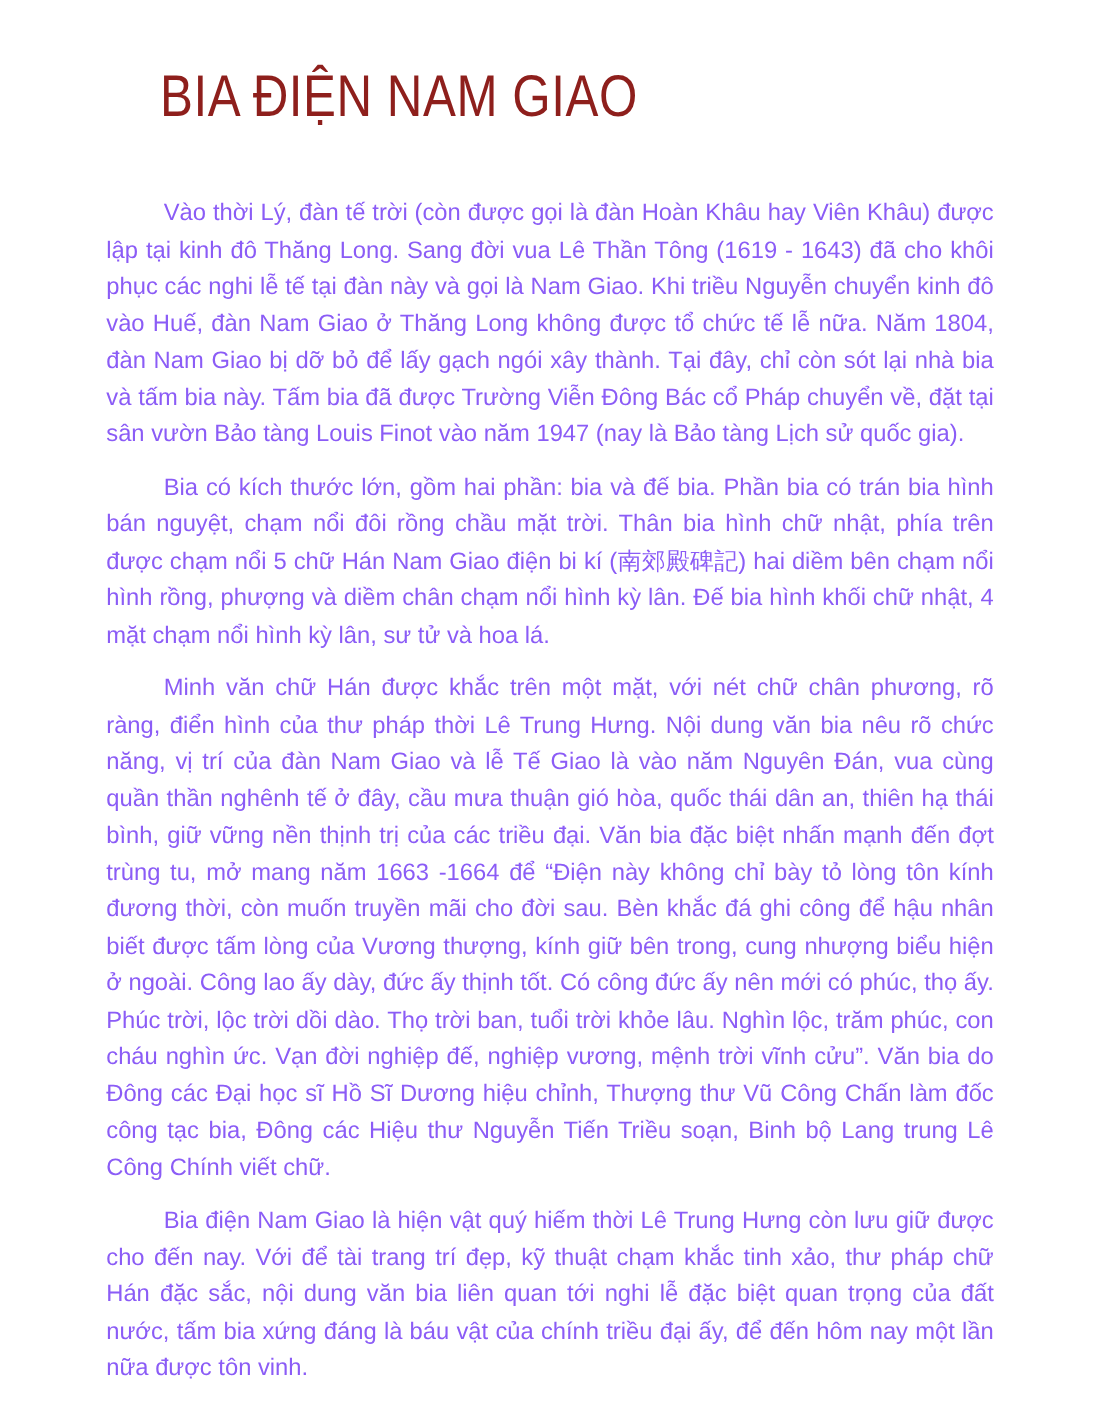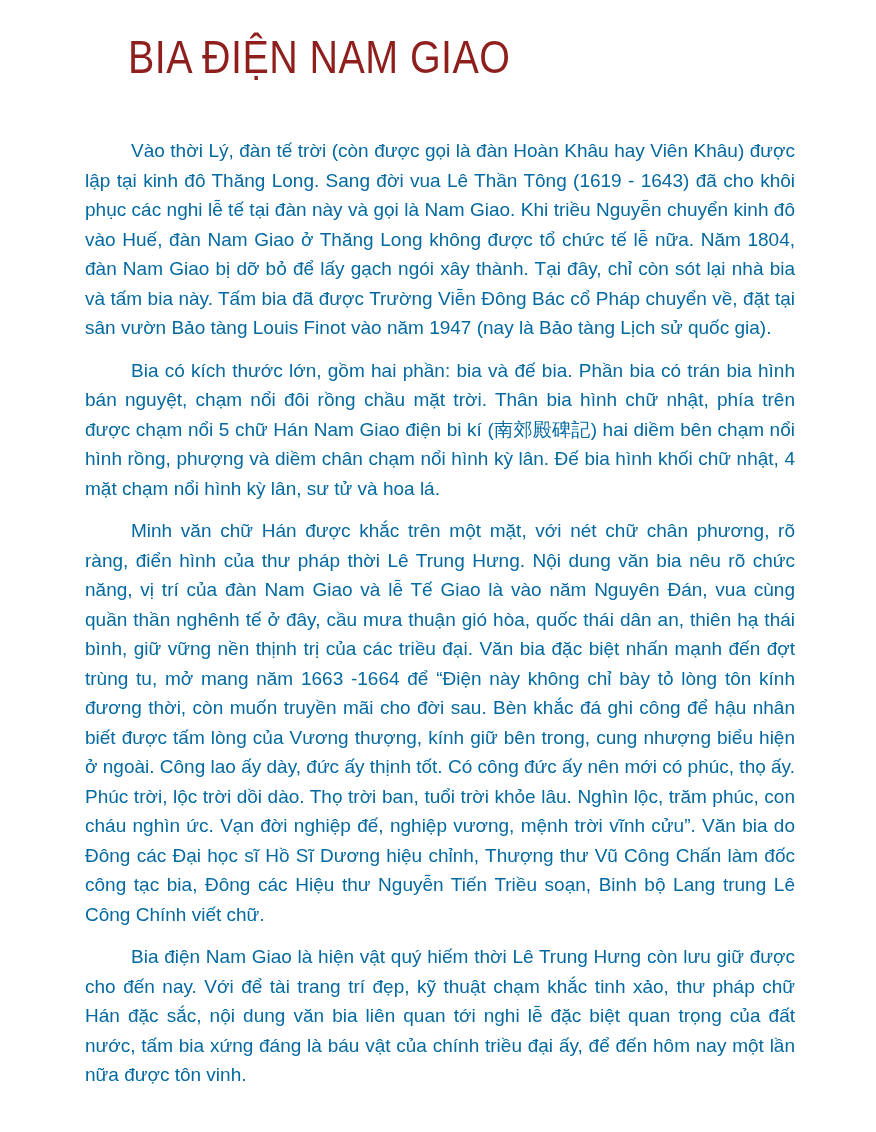--- a/index.html
+++ b/index.html
@@ -10,21 +10,21 @@
     width: 876px;
     height: 1132px;
     background: #ffffff;
     font-family: "Liberation Sans", "DejaVu Sans", sans-serif;
     overflow: hidden;
   }
   .page {
     box-sizing: border-box;
     width: 876px;
     height: 997px;
-    padding: 30px 81px 0 85px;
+    padding: 50px 81px 0 85px;
   }
   .page-title {
     margin: 0 0 0 43px;
     font-size: 47px;
     font-weight: 400;
     letter-spacing: 0.5px;
     white-space: nowrap;
     transform: scaleX(0.84);
     transform-origin: left center;
     line-height: 1.15;
@@ -46,19 +46,19 @@
   }
   .article span.normal {
     font-style: normal;
   }
 </style>
 </head>
 <body style="background: rgb(255, 255, 255);">
 
 <div class="page">
   <h1 class="page-title" style="color: rgb(142, 31, 28);">BIA ĐIỆN NAM GIAO</h1>
-  <div class="article" style="color: #0369a1;">
+  <div class="article" style="color: #8b5cf6;">
       <p><span class="normal">Vào thời Lý, đàn tế trời (còn được gọi là đàn Hoàn Khâu hay Viên Khâu) được lập tại kinh đô Thăng Long. Sang đời vua Lê Thần Tông (1619 - 1643) đã cho khôi phục các nghi lễ tế tại đàn này và gọi là Nam Giao. Khi triều Nguyễn chuyển kinh đô vào Huế, đàn Nam Giao ở Thăng Long không được tổ chức tế lễ nữa. Năm 1804, đàn Nam Giao bị dỡ bỏ để lấy gạch ngói xây thành. Tại đây, chỉ còn sót lại nhà bia và tấm bia này. Tấm bia đã được Trường Viễn Đông Bác cổ Pháp chuyển về, đặt tại sân vườn Bảo tàng Louis Finot vào năm 1947 (nay là Bảo tàng Lịch sử quốc gia).</span></p>
       <p><span class="normal">Bia có kích thước lớn, gồm hai phần: bia và đế bia. Phần bia có trán bia hình bán nguyệt, chạm nổi đôi rồng chầu mặt trời. Thân bia hình chữ nhật, phía trên được chạm nổi 5 chữ Hán </span><span class="italic">Nam Giao điện bi kí</span><span class="normal"> (南郊殿碑記) hai diềm bên chạm nổi hình rồng, phượng và diềm chân chạm nổi hình kỳ lân. Đế bia hình khối chữ nhật, 4 mặt chạm nổi hình kỳ lân, sư tử và hoa lá.</span></p>
       <p><span class="normal">Minh văn chữ Hán được khắc trên một mặt, với nét chữ chân phương, rõ ràng, điển hình của thư pháp thời Lê Trung Hưng. Nội dung văn bia nêu rõ chức năng, vị trí của đàn Nam Giao và lễ Tế Giao là vào năm Nguyên Đán, vua cùng quần thần nghênh tế ở đây, cầu mưa thuận gió hòa, quốc thái dân an, thiên hạ thái bình, giữ vững nền thịnh trị của các triều đại. Văn bia đặc biệt nhấn mạnh đến đợt trùng tu, mở mang năm 1663 -1664 để </span><span class="italic">“Điện này không chỉ bày tỏ lòng tôn kính đương thời, còn muốn truyền mãi cho đời sau. Bèn khắc đá ghi công để hậu nhân biết được tấm lòng của Vương thượng, kính giữ bên trong, cung nhượng biểu hiện ở ngoài. Công lao ấy dày, đức ấy thịnh tốt. Có công đức ấy nên mới có phúc, thọ ấy. Phúc trời, lộc trời dồi dào. Thọ trời ban, tuổi trời khỏe lâu. Nghìn lộc, trăm phúc, con cháu nghìn ức. Vạn đời nghiệp đế, nghiệp vương, mệnh trời vĩnh cửu”.</span><span class="normal"> Văn bia do Đông các Đại học sĩ Hồ Sĩ Dương hiệu chỉnh, Thượng thư Vũ Công Chấn làm đốc công tạc bia, Đông các Hiệu thư Nguyễn Tiến Triều soạn, Binh bộ Lang trung Lê Công Chính viết chữ.</span></p>
       <p><span class="normal">Bia điện Nam Giao là hiện vật quý hiếm thời Lê Trung Hưng còn lưu giữ được cho đến nay. Với để tài trang trí đẹp, kỹ thuật chạm khắc tinh xảo, thư pháp chữ Hán đặc sắc, nội dung văn bia liên quan tới nghi lễ đặc biệt quan trọng của đất nước, tấm bia xứng đáng là báu vật của chính triều đại ấy, để đến hôm nay một lần nữa được tôn vinh.</span></p>
     </div>
 </div>
 
 </body></html>

